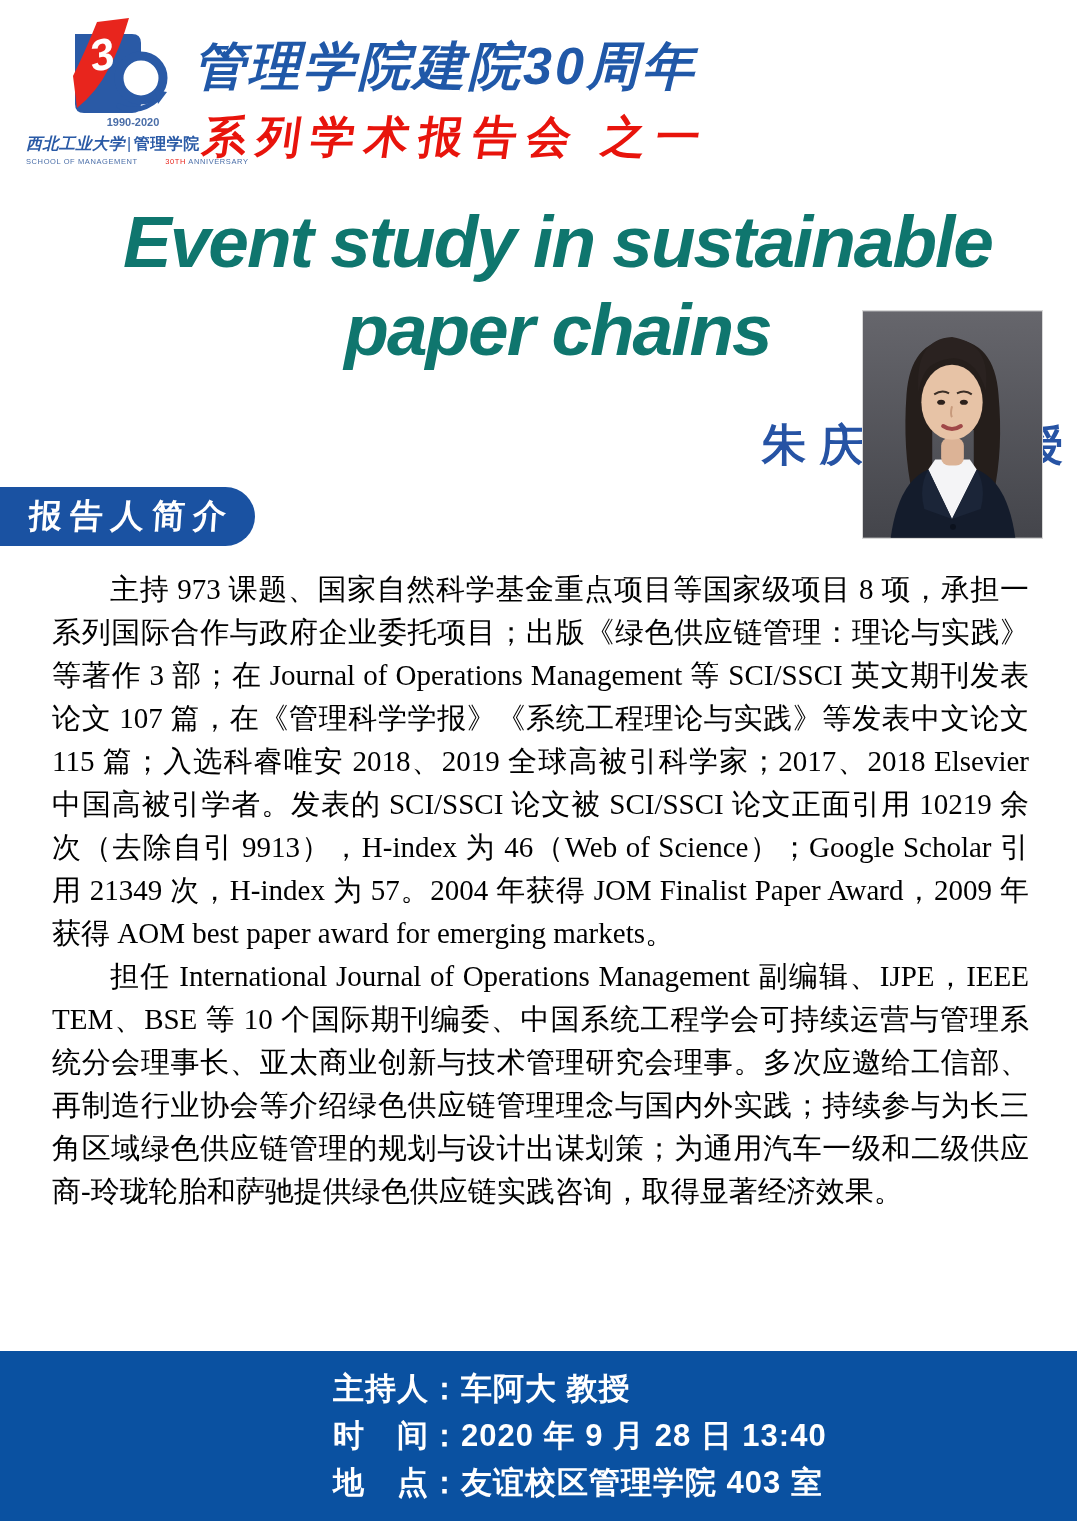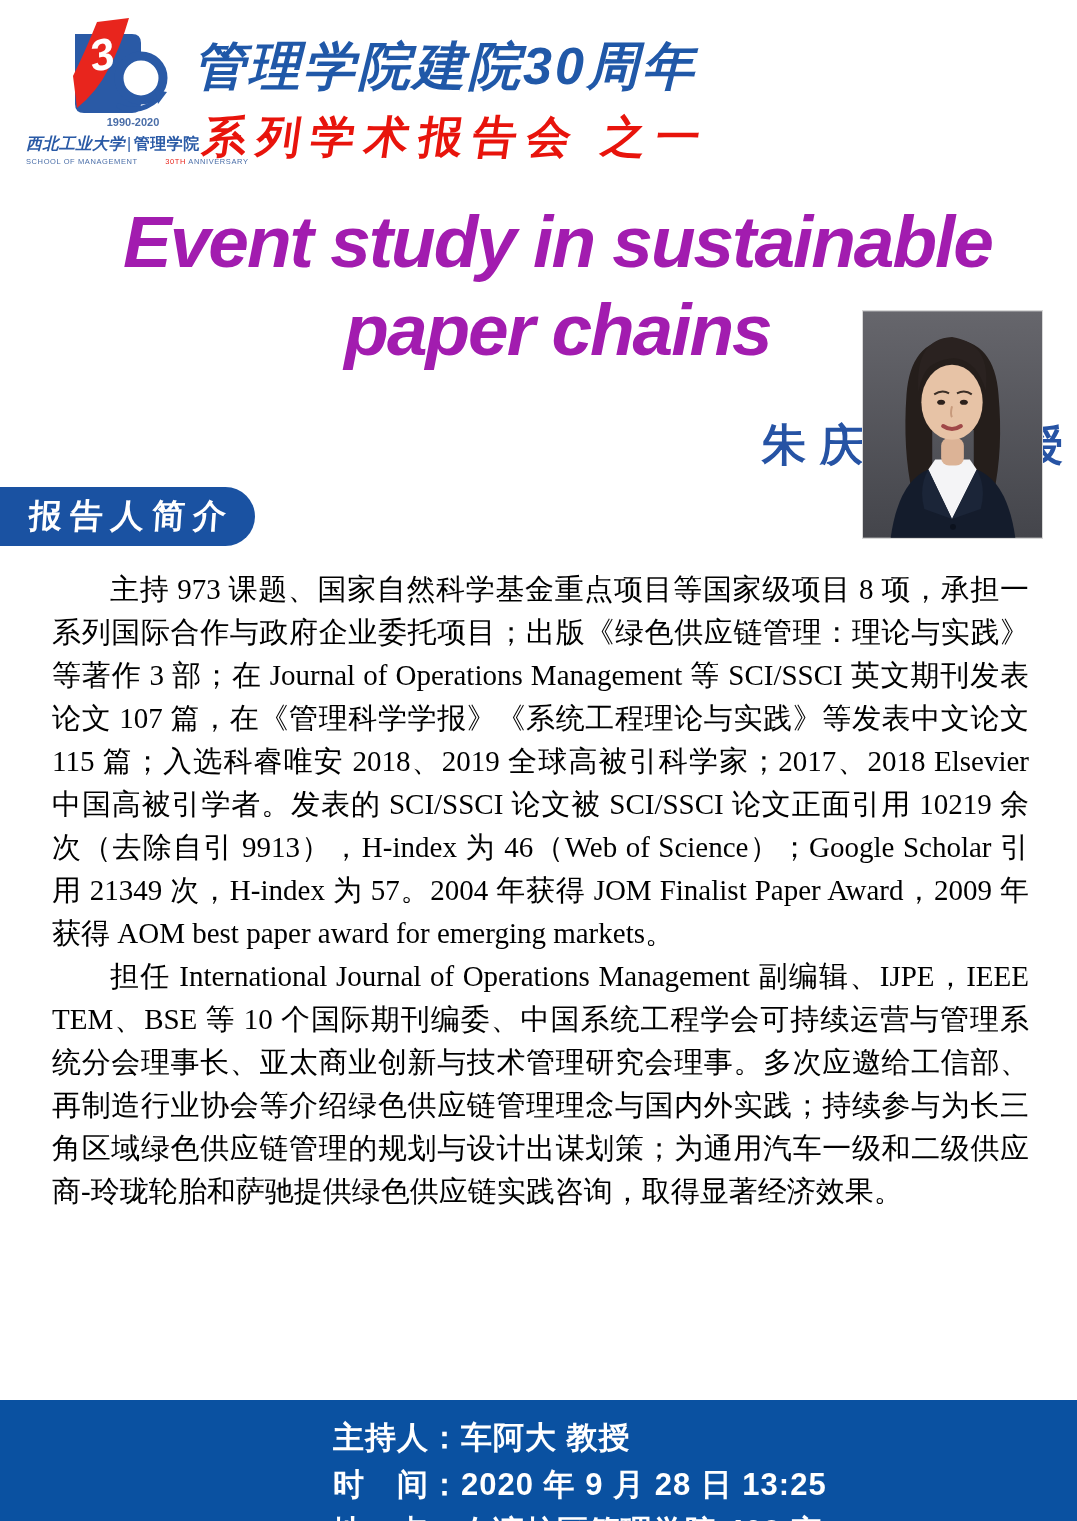--- a/index.html
+++ b/index.html
@@ -65,21 +65,21 @@
 
   
   .main-title {
     position: absolute;
     left: 0; right: 0; top: 198px;
     text-align: center;
     font-size: 73px;
     line-height: 1.2;
     font-weight: bold;
     font-style: italic;
-    color: #a21caf;
+    color: #0f766e;
     letter-spacing: -2px;
     padding-left: 38px;
   }
   .speaker-name {
     position: absolute;
     left: 0; right: 0; top: 416px;
     text-align: right;
     font-size: 44px;
     font-weight: bold;
     color: #2653a4;
@@ -126,21 +126,21 @@
     line-height: 43px;
     color: #000000;
     text-align: justify;
   }
   .bio p { text-indent: 2em; }
 
   
   .footer {
     position: absolute;
     left: 0; right: 0; bottom: 0;
-    height: 121px;
+    height: 170px;
     background: #0a51a1;
     color: #ffffff;
     padding: 14px 0 0 333px;
   }
   .footer-line {
     font-size: 31px;
     font-weight: bold;
     line-height: 47px;
     letter-spacing: 1px;
     white-space: nowrap;
@@ -223,17 +223,17 @@
     <span class="badge-label">报告人简介</span>
   </div>
 
   <div class="bio">
     <p>主持 973 课题、国家自然科学基金重点项目等国家级项目 8 项，承担一系列国际合作与政府企业委托项目；出版《绿色供应链管理：理论与实践》等著作 3 部；在 Journal of Operations Management 等 SCI/SSCI 英文期刊发表论文 107 篇，在《管理科学学报》《系统工程理论与实践》等发表中文论文 115 篇；入选科睿唯安 2018、2019 全球高被引科学家；2017、2018 Elsevier 中国高被引学者。发表的 SCI/SSCI 论文被 SCI/SSCI 论文正面引用 10219 余次（去除自引 9913），H-index 为 46（Web of Science）；Google Scholar 引用 21349 次，H-index 为 57。2004 年获得 JOM Finalist Paper Award，2009 年获得 AOM best paper award for emerging markets。</p>
     <p>担任 International Journal of Operations Management 副编辑、IJPE，IEEE TEM、BSE 等 10 个国际期刊编委、中国系统工程学会可持续运营与管理系统分会理事长、亚太商业创新与技术管理研究会理事。多次应邀给工信部、再制造行业协会等介绍绿色供应链管理理念与国内外实践；持续参与为长三角区域绿色供应链管理的规划与设计出谋划策；为通用汽车一级和二级供应商-玲珑轮胎和萨驰提供绿色供应链实践咨询，取得显著经济效果。</p>
   </div>
 
   <div class="footer">
     <div class="footer-line">主持人：车阿大 教授</div>
-    <div class="footer-line">时　间：2020 年 9 月 28 日 13:25</div>
+    <div class="footer-line">时　间：2020 年 9 月 28 日 13:40</div>
     <div class="footer-line">地　点：友谊校区管理学院 403 室</div>
   </div>
 
 </div>
 
 </body></html>

